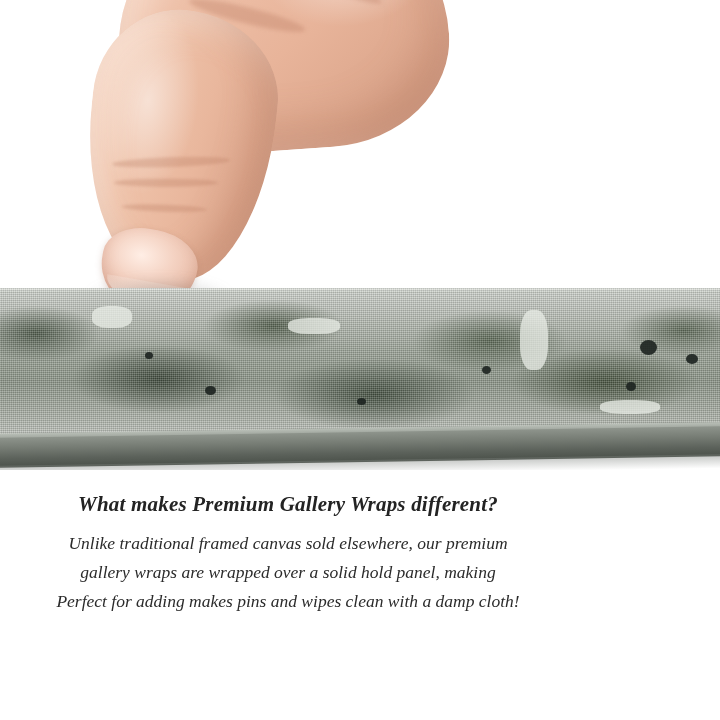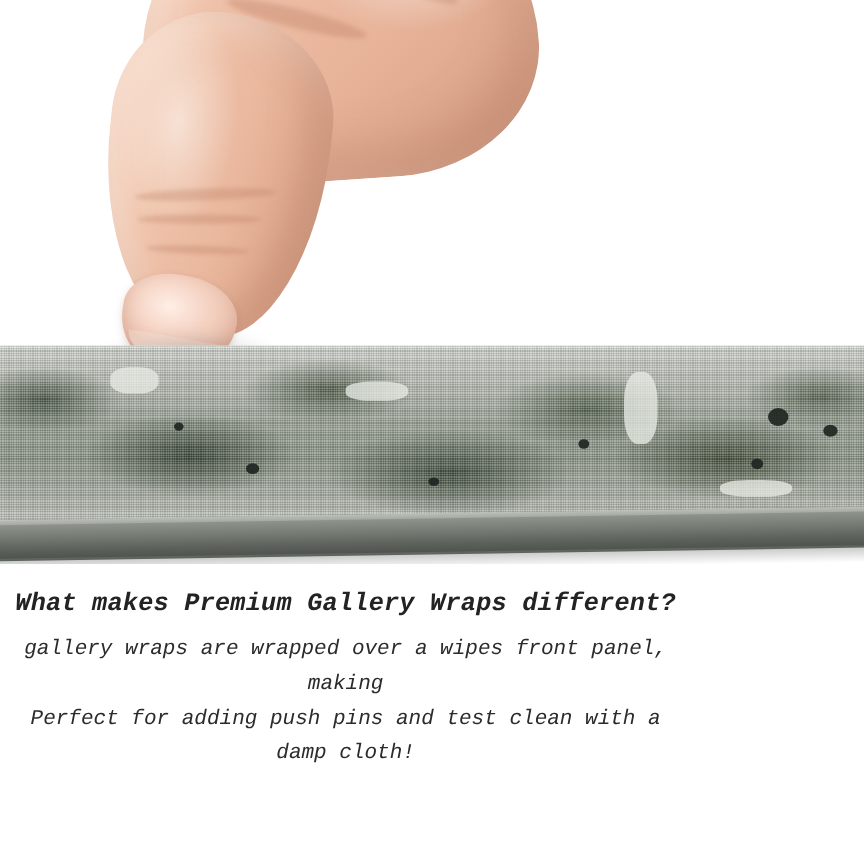--- a/index.html
+++ b/index.html
@@ -184,21 +184,21 @@
     transform: skewY(-0.9deg);
   }
 
   
   .caption {
     position: absolute;
     left: 0;
     top: 492px;
     width: 576px;
     text-align: center;
-    font-family: Liberation Mono, monospace;
+    font-family: Liberation Serif, serif;
     color: #2c2c2c;
   }
   .caption-title {
     font-size: 21px;
     font-style: italic;
     font-weight: 700;
     letter-spacing: .2px;
     margin-bottom: 12px;
     color: #232323;
   }
@@ -253,18 +253,19 @@
     </div>
 
     <div class="strip-bottom-hi"></div>
     <div class="strip-bottom-face"></div>
     <div class="strip-shadow"></div>
   </div>
 
   <div class="caption">
     <div class="caption-title">What makes Premium Gallery Wraps different?</div>
     <div class="caption-body">
-      <span>gallery wraps are wrapped over a wipes front panel, making</span>
-      <span>Perfect for adding push pins and test clean with a damp cloth!</span>
+      <span>Unlike traditional framed canvas sold elsewhere, our premium</span>
+      <span>gallery wraps are wrapped over a solid hold panel, making</span>
+      <span>Perfect for adding makes pins and wipes clean with a damp cloth!</span>
     </div>
   </div>
 
 </div>
 
 </body></html>

